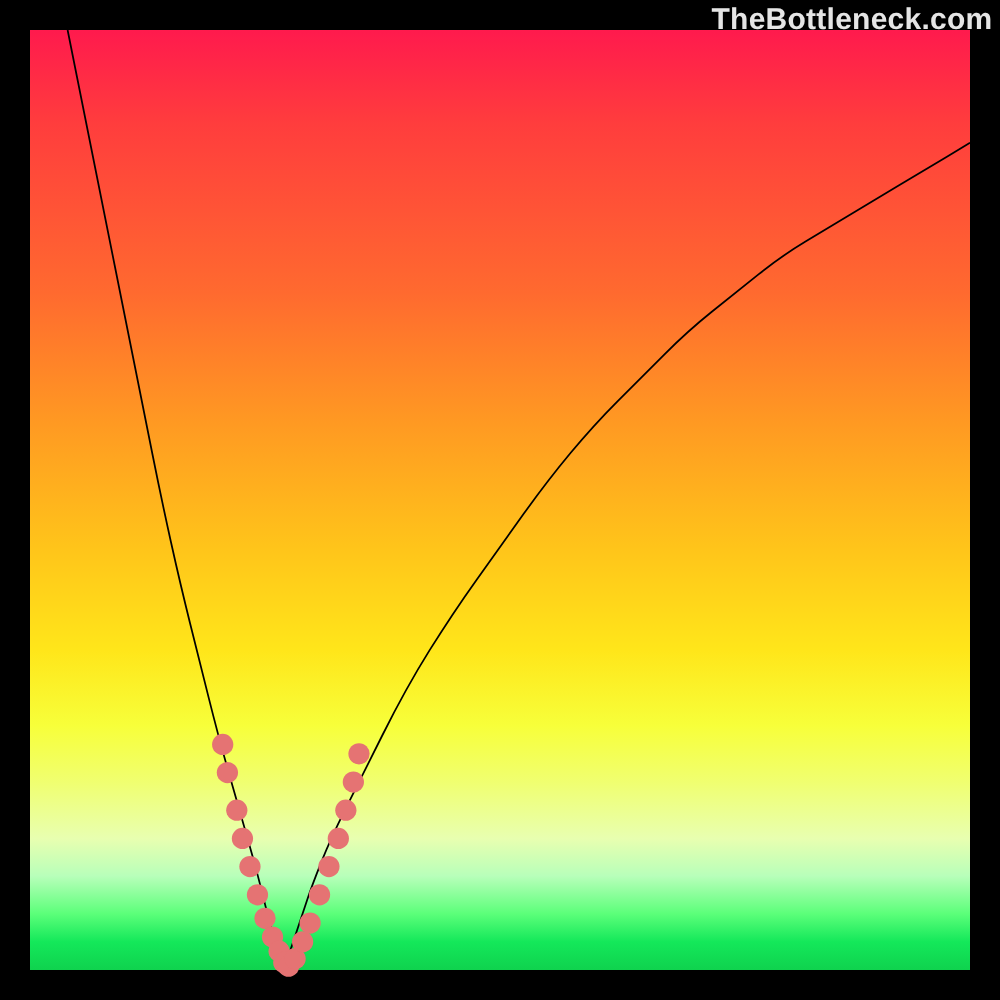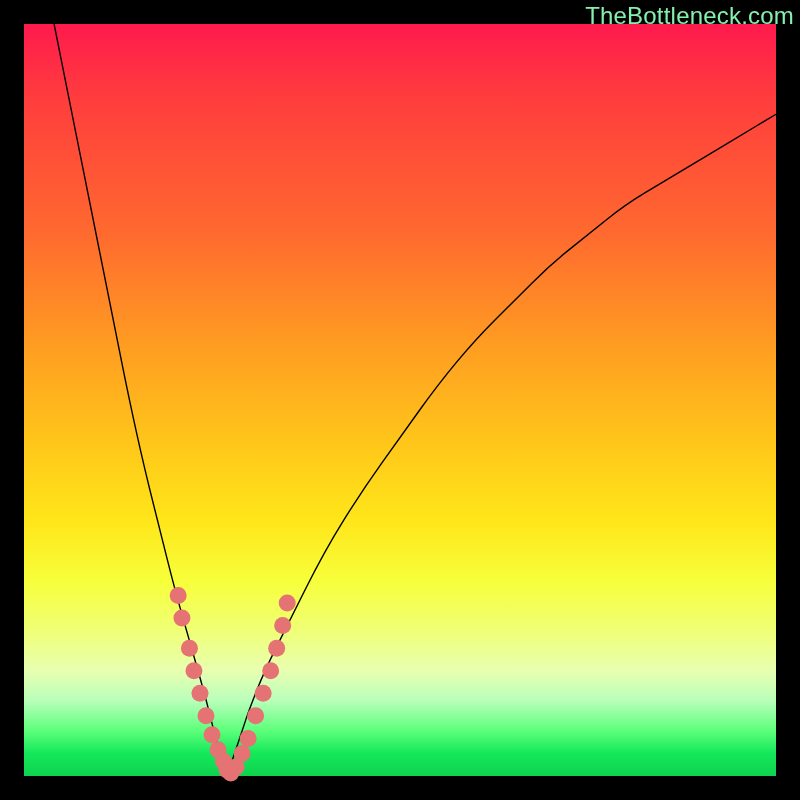--- a/index.html
+++ b/index.html
@@ -40,23 +40,23 @@
       #b8ffba 90%,
       #5cff7a 94%,
       #14e85a 97%,
       #0fd24e 100%
     );
   }
   .watermark {
     position: absolute;
     top: 2px;
     right: 6px;
-    color: #86efac;
+    color: #e5e5e5;
     font-size: 24px;
-    font-weight: 400;
+    font-weight: 700;
     letter-spacing: 0.2px;
     z-index: 10;
     user-select: none;
   }
   svg.curves {
     position: absolute;
     top: 0;
     left: 0;
     width: 752px;
     height: 752px;

